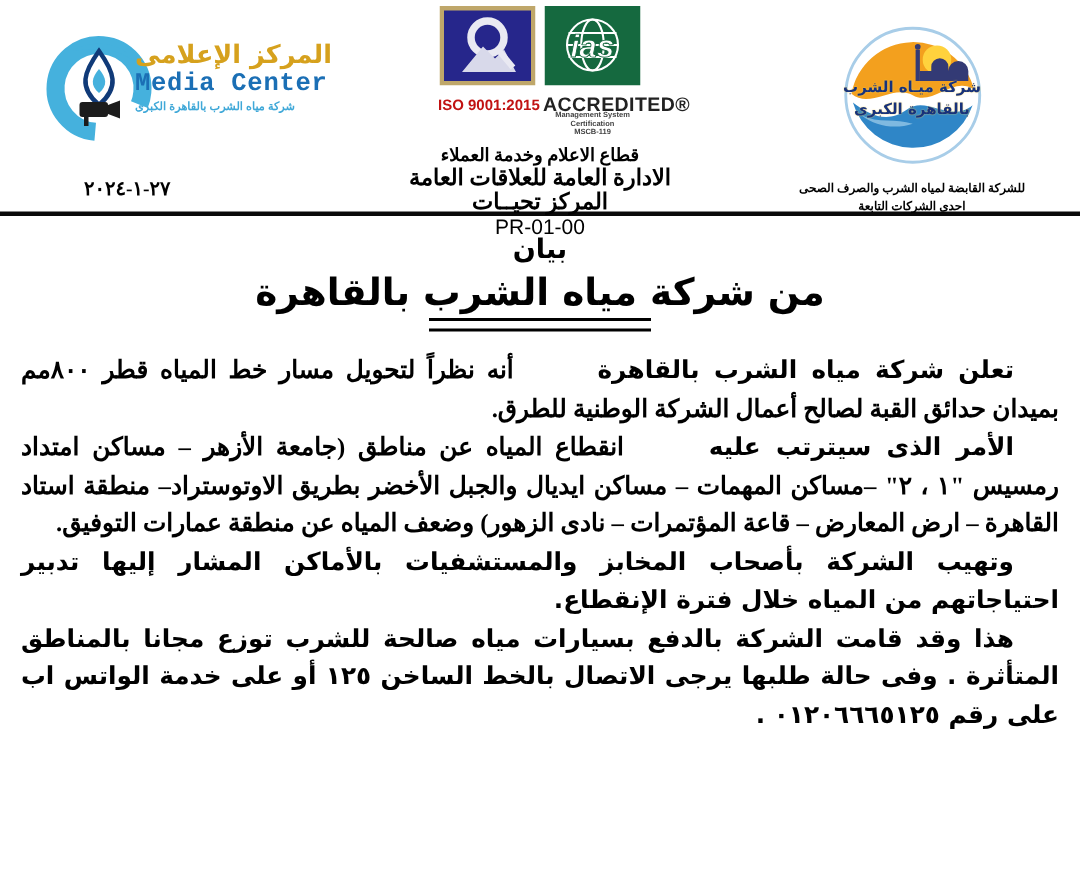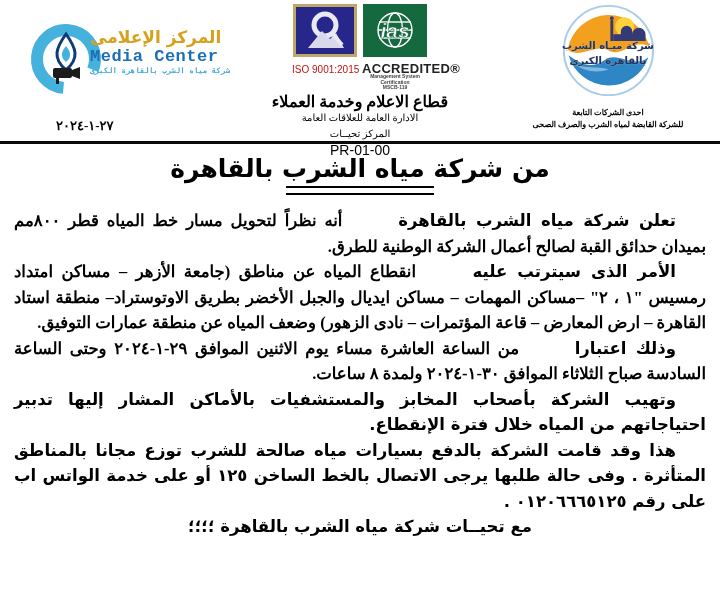--- a/index.html
+++ b/index.html
@@ -6,35 +6,35 @@
   body{width:720px;height:594px;overflow:hidden;font-family:"Liberation Serif","DejaVu Serif",serif;color:#000;}
   .page{position:relative;width:720px;height:594px;background:#fff;border-radius:22px;}
 
   
   .header{position:relative;height:141px;}
 
   .logo-media{position:absolute;left:26px;top:18px;display:flex;align-items:flex-start;}
   .media-text{margin-left:-16px;padding-top:10px;text-align:left;}
   .mc-ar{font-family:"DejaVu Sans",sans-serif;font-weight:bold;font-size:17px;line-height:19px;color:#d6a11d;direction:rtl;}
   .mc-en{font-family:Liberation Mono, monospace;font-weight:bold;font-size:17px;line-height:19px;color:#1b6fb5;letter-spacing:.5px;}
-  .mc-sub{font-family:Liberation Mono, monospace;font-weight:bold;font-size:7.5px;line-height:10px;color:#3fa8d8;direction:rtl;}
+  .mc-sub{font-family:Liberation Sans, sans-serif;font-weight:bold;font-size:7.5px;line-height:10px;color:#3fa8d8;direction:rtl;}
   .date{position:absolute;left:56px;top:118px;font-weight:bold;font-size:13px;letter-spacing:5px;direction:rtl;}
 
   .center-block{position:absolute;left:50%;top:4px;transform:translateX(-50%);width:236px;text-align:center;}
   .badges{display:flex;justify-content:center;gap:4px;align-items:flex-start;}
   .badge-col{width:66px;}
-  .iso-cap{font-family:"Liberation Sans",sans-serif;font-weight:normal;font-size:10px;line-height:11px;color:#c11212;margin-top:3px;white-space:nowrap;}
+  .iso-cap{font-family:"Liberation Sans",sans-serif;font-weight:bold;font-size:10px;line-height:11px;color:#c11212;margin-top:3px;white-space:nowrap;}
   .acc{font-family:"Liberation Sans",sans-serif;font-weight:bold;font-size:13px;line-height:11px;color:#222;letter-spacing:.3px;margin-top:2px;white-space:nowrap;}
   .acc-sub{font-family:"Liberation Sans",sans-serif;font-weight:bold;font-size:5px;line-height:5.5px;color:#444;white-space:nowrap;}
   .dept{margin-top:3px;direction:rtl;}
-  .d1{font-weight:bold;font-size:16px;line-height:16px;}
-  .d2,.d3{font-size:10px;line-height:16px;}
+  .d1{font-weight:bold;font-size:12px;line-height:16px;}
+  .d2,.d3{font-size:15px;line-height:16px;font-weight:bold;}
   .d4{font-family:"Liberation Sans",sans-serif;font-size:14px;line-height:16px;direction:ltr;}
 
-  .logo-company{position:absolute;right:24px;top:3px;width:176px;text-align:center;}
+  .logo-company{position:absolute;right:24px;top:16px;width:176px;text-align:center;}
   .company-circle{position:relative;width:95px;height:95px;margin:0 auto;}
   .company-circle svg{display:block;}
   .cl1{position:absolute;top:37px;left:0;right:0;font-family:"DejaVu Sans",sans-serif;font-weight:bold;font-size:10px;color:#17327c;direction:rtl;text-shadow:0 0 1px #f6d35a;}
   .cl2{position:absolute;top:52px;left:0;right:0;font-family:"DejaVu Sans",sans-serif;font-weight:bold;font-size:10px;color:#17327c;direction:rtl;text-shadow:0 0 1px #f6d35a;}
   .csub{margin-top:9px;font-weight:bold;font-size:8px;line-height:12px;direction:rtl;}
 
   .rule{height:3px;background:#0a0a0a;}
 
   
   .title-wrap{margin-top:10px;text-align:center;direction:rtl;}
@@ -124,38 +124,37 @@
             <rect x="52" y="18" width="3" height="22"></rect>
             <circle cx="53.5" cy="16" r="2"></circle>
           </g>
           <path d="M8 55 A44 44 0 0 0 92 57 C76 70 60 50 46 60 C32 70 20 64 8 55 Z" fill="#2f86c7"></path>
           <path d="M14 64 C26 70 38 66 50 70 C38 74 24 72 14 64 Z" fill="#7fb9e0"></path>
         </svg>
         <div class="cl1">شركة ميـاه الشرب</div>
         <div class="cl2">بالقاهرة الكبرى</div>
       </div>
       <div class="csub">
+        <div>للشركة القابضة لمياه الشرب والصرف الصحى</div>
         <div>احدى الشركات التابعة</div>
-        <div>للشركة القابضة لمياه الشرب والصرف الصحى</div>
       </div>
     </div>
 
   </header>
 
   <div class="rule"></div>
 
   <main>
     <div class="title-wrap">
+      <div class="t1">بيان</div>
       <div class="t2">من شركة مياه الشرب بالقاهرة</div>
       <div class="t-underline"></div>
     </div>
 
     <div class="body-text">
       <p><span class="lead">تعلن شركة مياه الشرب بالقاهرة</span><span> أنه نظراً لتحويل مسار خط المياه قطر ٨٠٠مم بميدان حدائق القبة لصالح أعمال الشركة الوطنية للطرق.</span></p>
       <p><span class="lead">الأمر الذى سيترتب عليه</span><span> انقطاع المياه عن مناطق (جامعة الأزهر – مساكن امتداد رمسيس "١ ، ٢" –مساكن المهمات – مساكن ايديال والجبل الأخضر بطريق الاوتوستراد– منطقة استاد القاهرة – ارض المعارض – قاعة المؤتمرات – نادى الزهور) وضعف المياه عن منطقة عمارات التوفيق.</span></p>
-      <p><span class="lead">وذلك اعتبارا</span><span> من الساعة العاشرة مساء يوم الاثنين الموافق ٢٩-١-٢٠٢٤ وحتى الساعة السادسة صباح الثلاثاء الموافق ٣٠-١-٢٠٢٤ ولمدة ٨ ساعات.</span></p>
       <p class="kufi">وتهيب الشركة بأصحاب المخابز والمستشفيات بالأماكن المشار إليها تدبير احتياجاتهم من المياه خلال فترة الإنقطاع.</p>
       <p class="kufi">هذا وقد قامت الشركة بالدفع بسيارات مياه صالحة للشرب توزع مجانا بالمناطق المتأثرة . وفى حالة طلبها يرجى الاتصال بالخط الساخن ١٢٥ أو على خدمة الواتس اب على رقم ٠١٢٠٦٦٦٥١٢٥ .</p>
-      <p class="kufi closing">مع تحيــات شركة مياه الشرب بالقاهرة ؛؛؛؛</p>
     </div>
   </main>
 
 </div>
 
 </body></html>

